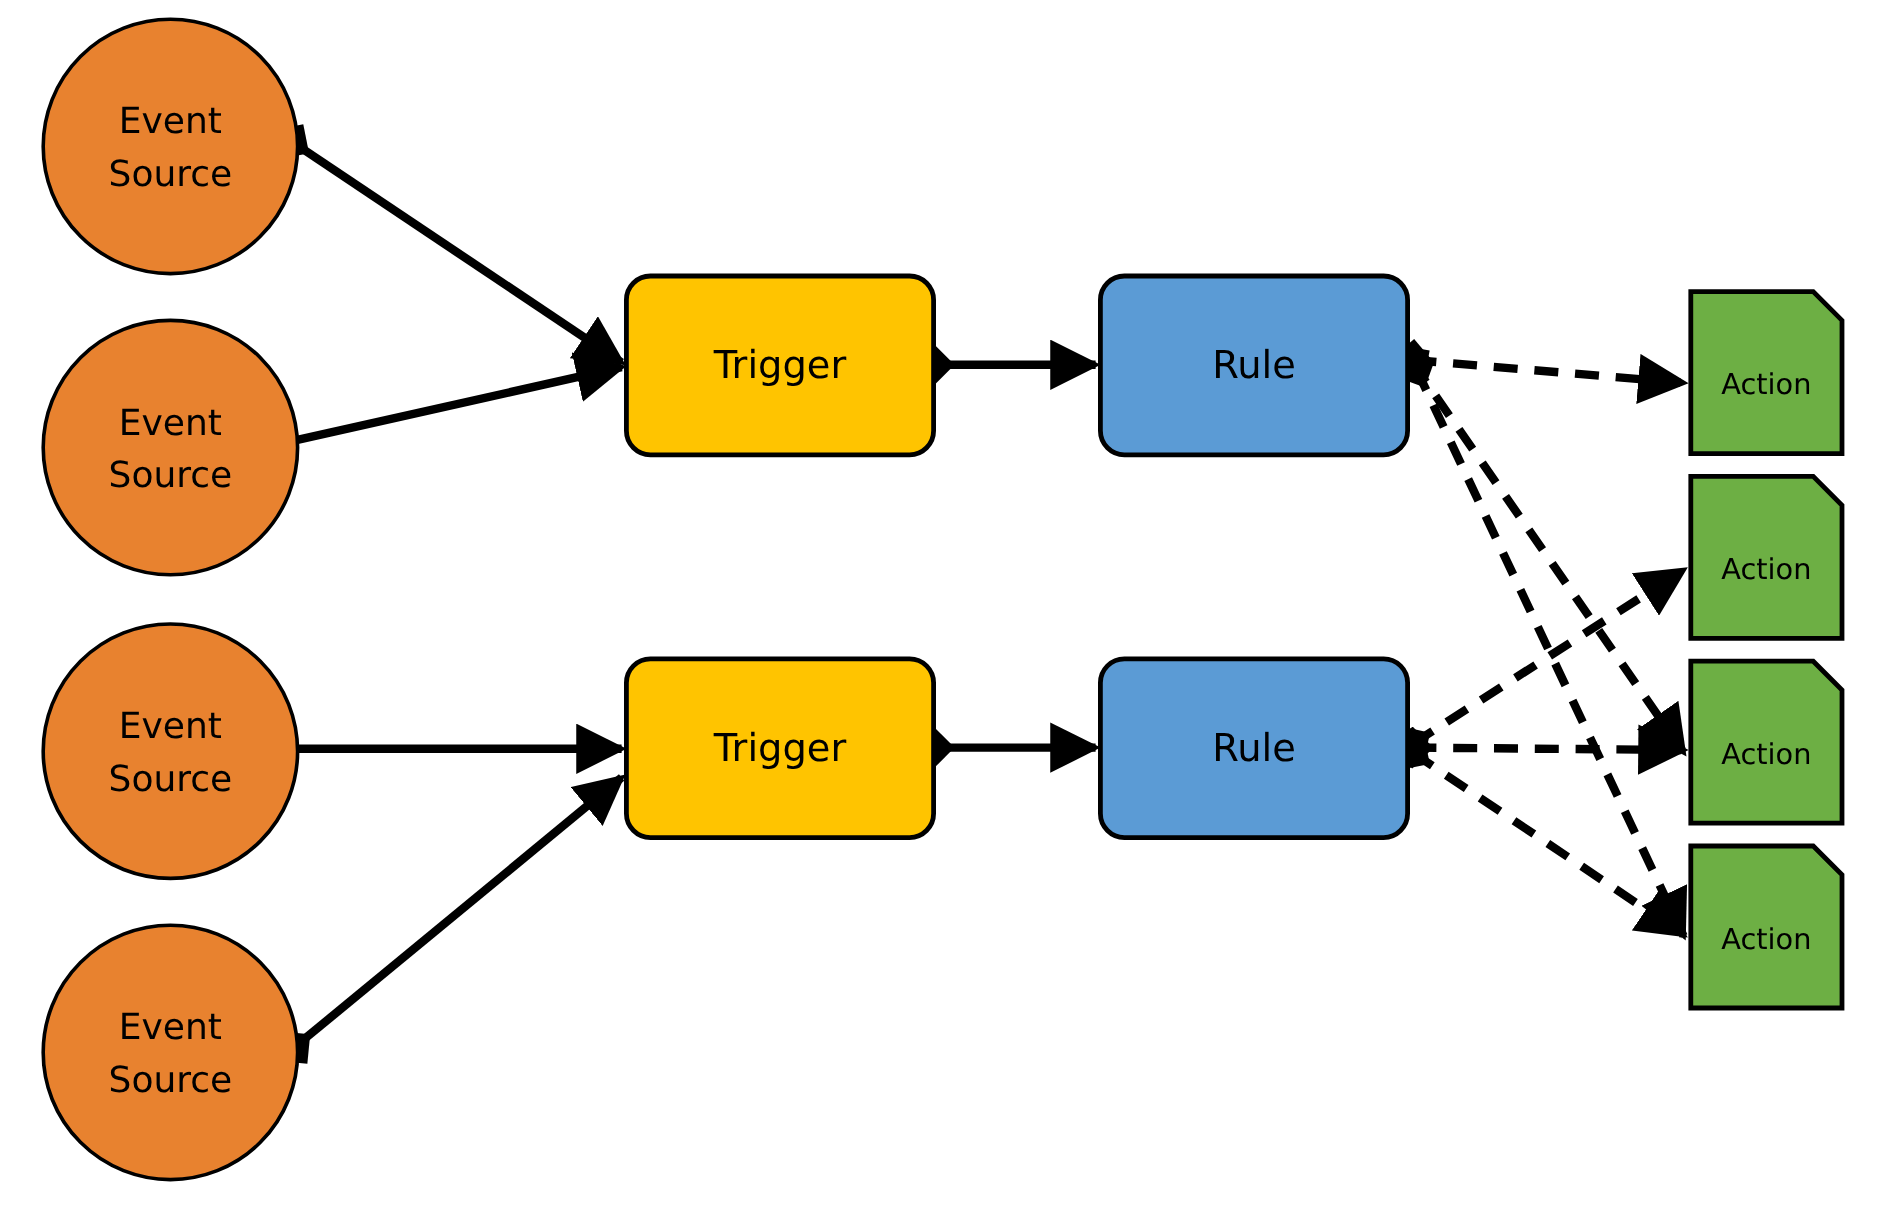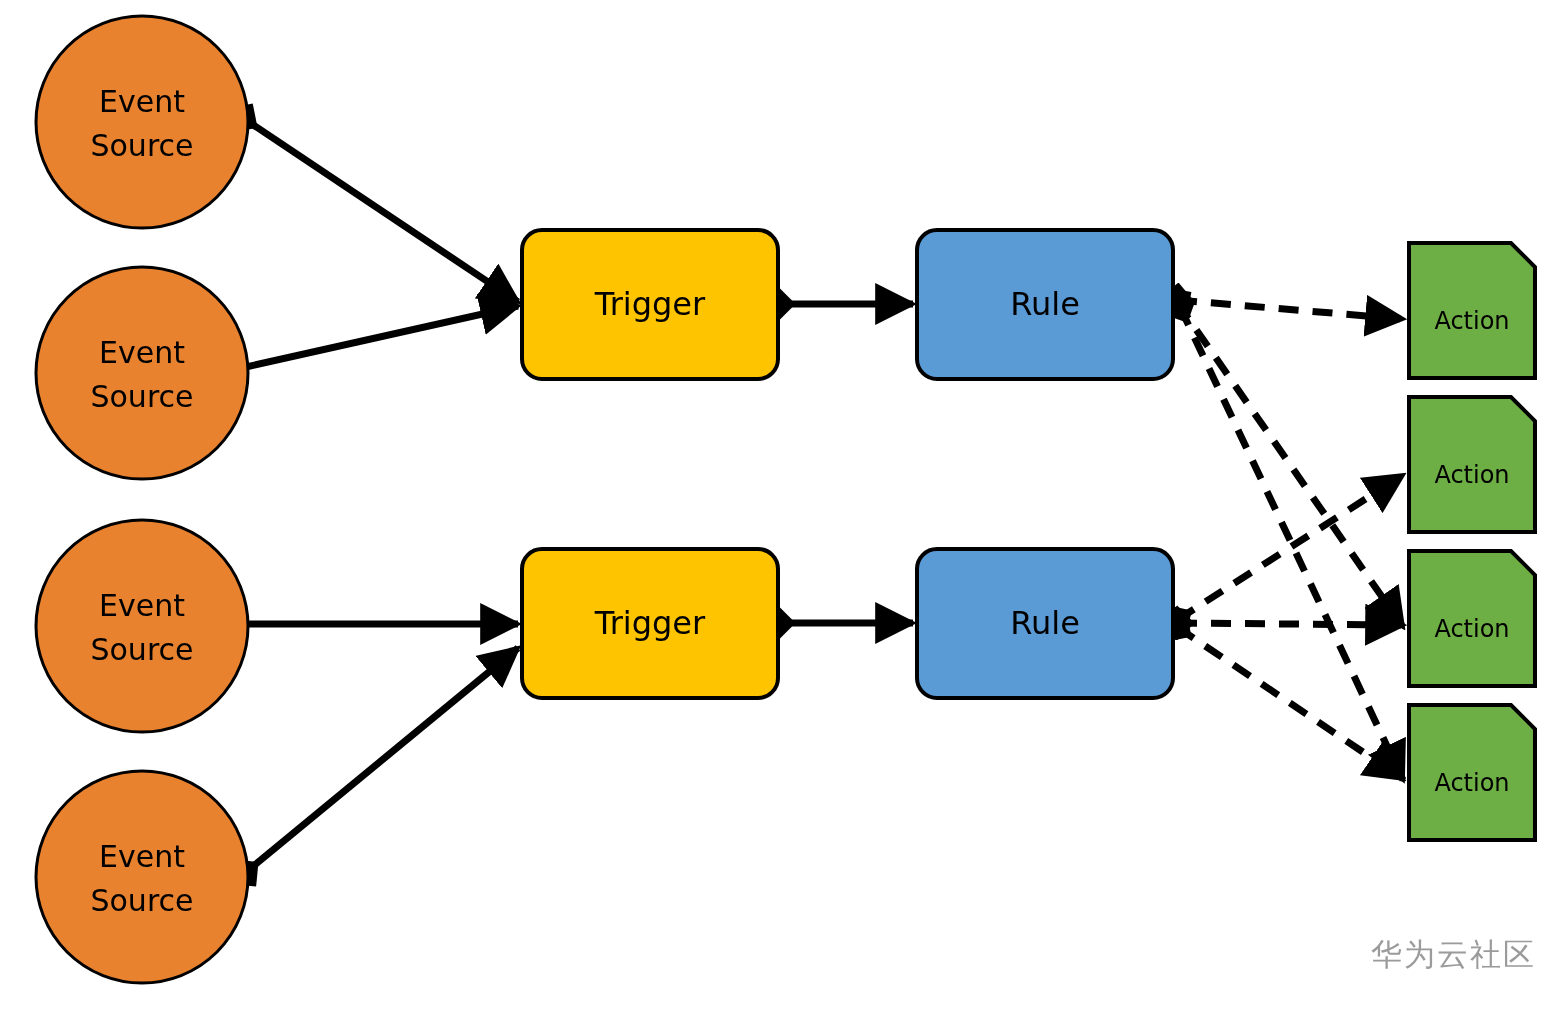--- a/index.html
+++ b/index.html
@@ -161,15 +161,14 @@
         <text class="node-label label-action" x="1472" y="630">Action</text>
       </g>
 
       <g>
         <path d="M 1409 705 L 1511 705 L 1535 729 L 1535 840 L 1409 840 Z" fill="#6DAF44" stroke="#000000" stroke-width="4"></path>
         <text class="node-label label-action" x="1472" y="784">Action</text>
       </g>
     </g>
   </svg>
 
-  <div class="watermark">华为云社区</div>
 
 </div>
 
 </body></html>

